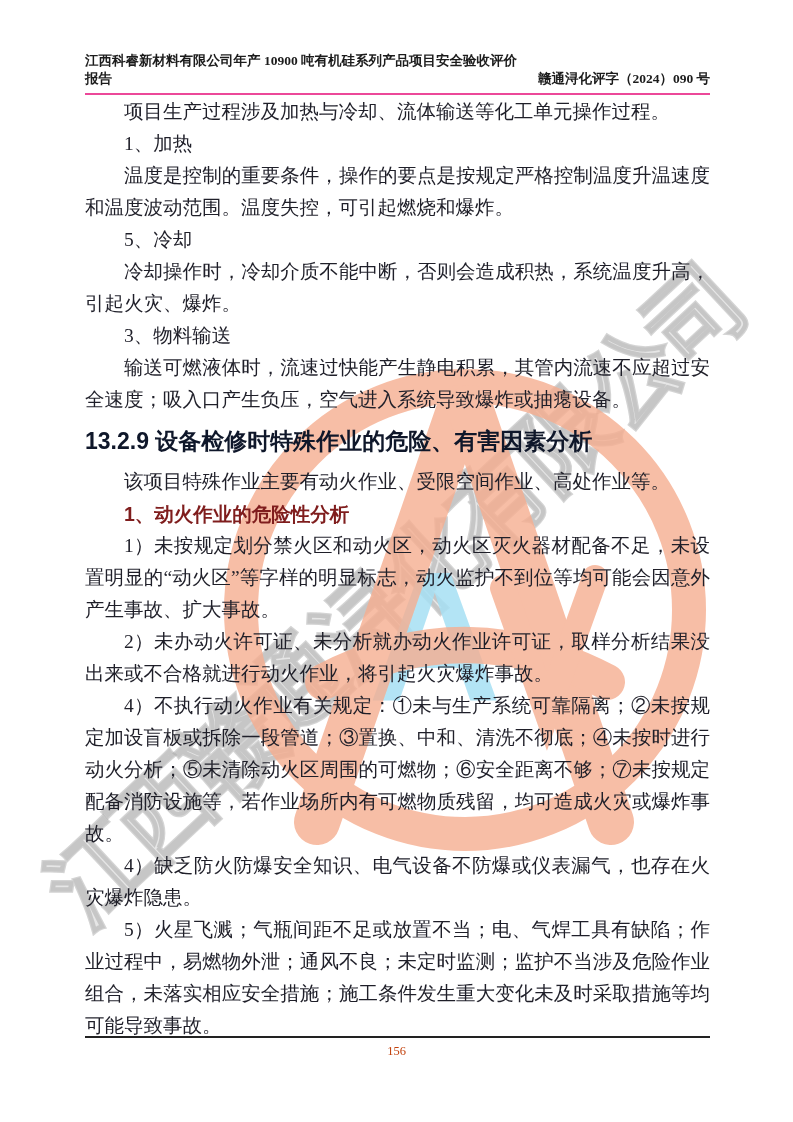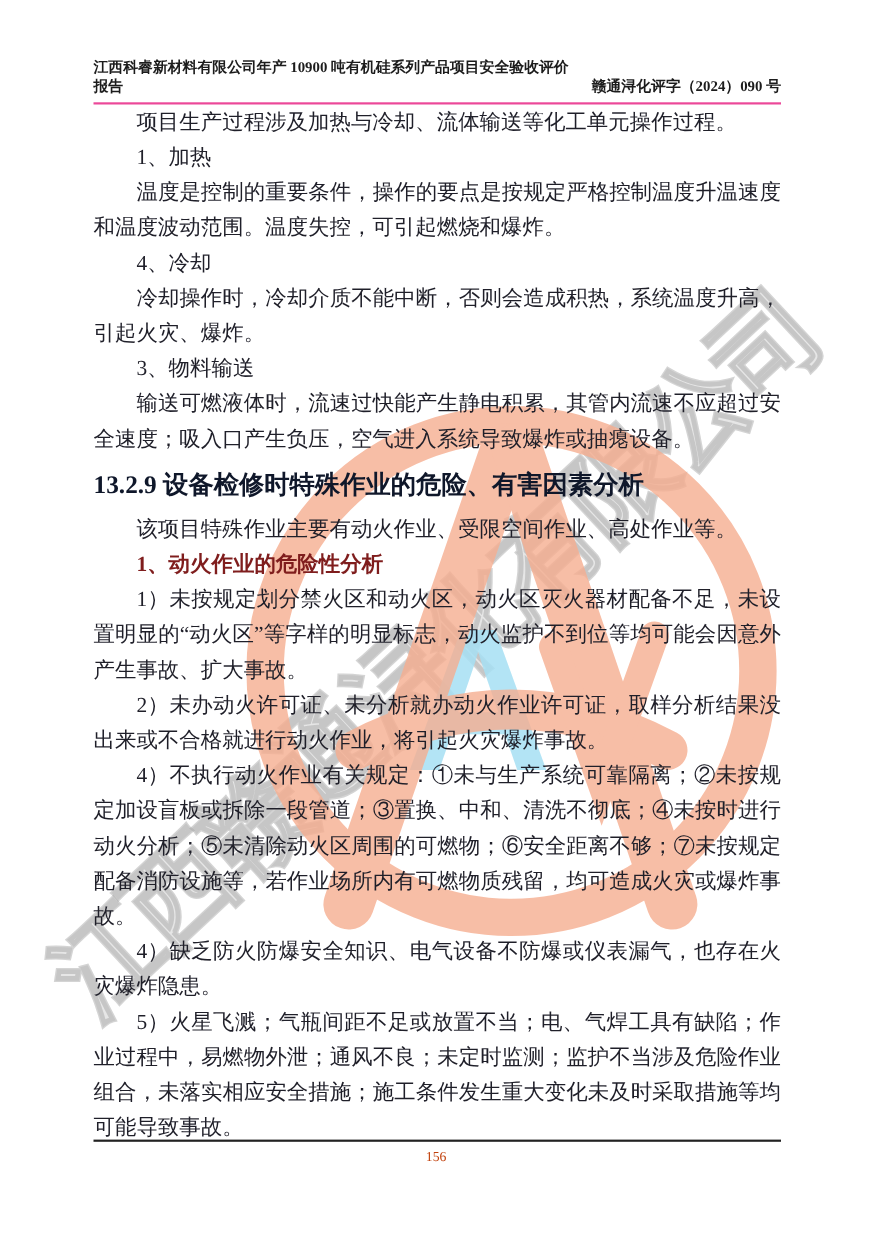--- a/index.html
+++ b/index.html
@@ -41,21 +41,21 @@
     font-size:13.5px;font-weight:bold;color:#1c1c1c;
     font-family:"Liberation Serif",serif;
   }
   .header .h-right{white-space:nowrap;margin-left:14px;}
 
   .bodytext{
     position:absolute;left:85px;right:83px;top:96px;
     font-size:19.5px;line-height:32px;color:#1f1f29;
     text-align:justify;
   }
-  .bodytext p{margin:0;padding:0;font-family:Liberation Serif, serif;}
+  .bodytext p{margin:0;padding:0;}
   .para{text-indent:2em;}
   .section-heading{
     font-family:"Liberation Sans","DejaVu Sans",sans-serif;
     font-weight:bold;font-size:23px;color:#0f172a;
     text-indent:0;margin:9px 0 9px 0 !important;
     text-align:left;
   }
   .bold-sub{
     font-family:"Liberation Sans","DejaVu Sans",sans-serif;
     font-weight:bold;color:#7f1d1d;text-indent:2em;
@@ -94,21 +94,21 @@
 
     <div class="header">
       <span class="h-left">江西科睿新材料有限公司年产 10900 吨有机硅系列产品项目安全验收评价报告</span>
       <span class="h-right">赣通浔化评字（2024）090 号</span>
     </div>
 
     <div class="bodytext">
       <p class="para">项目生产过程涉及加热与冷却、流体输送等化工单元操作过程。</p>
       <p class="para">1、加热</p>
       <p class="para">温度是控制的重要条件，操作的要点是按规定严格控制温度升温速度和温度波动范围。温度失控，可引起燃烧和爆炸。</p>
-      <p class="para">4、冷却</p>
+      <p class="para">5、冷却</p>
       <p class="para">冷却操作时，冷却介质不能中断，否则会造成积热，系统温度升高，引起火灾、爆炸。</p>
       <p class="para">3、物料输送</p>
       <p class="para">输送可燃液体时，流速过快能产生静电积累，其管内流速不应超过安全速度；吸入口产生负压，空气进入系统导致爆炸或抽瘪设备。</p>
       <p class="section-heading">13.2.9 设备检修时特殊作业的危险、有害因素分析</p>
       <p class="para">该项目特殊作业主要有动火作业、受限空间作业、高处作业等。</p>
       <p class="bold-sub">1、动火作业的危险性分析</p>
       <p class="para">1）未按规定划分禁火区和动火区，动火区灭火器材配备不足，未设置明显的“动火区”等字样的明显标志，动火监护不到位等均可能会因意外产生事故、扩大事故。</p>
       <p class="para">2）未办动火许可证、未分析就办动火作业许可证，取样分析结果没出来或不合格就进行动火作业，将引起火灾爆炸事故。</p>
       <p class="para">4）不执行动火作业有关规定：①未与生产系统可靠隔离；②未按规定加设盲板或拆除一段管道；③置换、中和、清洗不彻底；④未按时进行动火分析；⑤未清除动火区周围的可燃物；⑥安全距离不够；⑦未按规定配备消防设施等，若作业场所内有可燃物质残留，均可造成火灾或爆炸事故。</p>
       <p class="para">4）缺乏防火防爆安全知识、电气设备不防爆或仪表漏气，也存在火灾爆炸隐患。</p>

